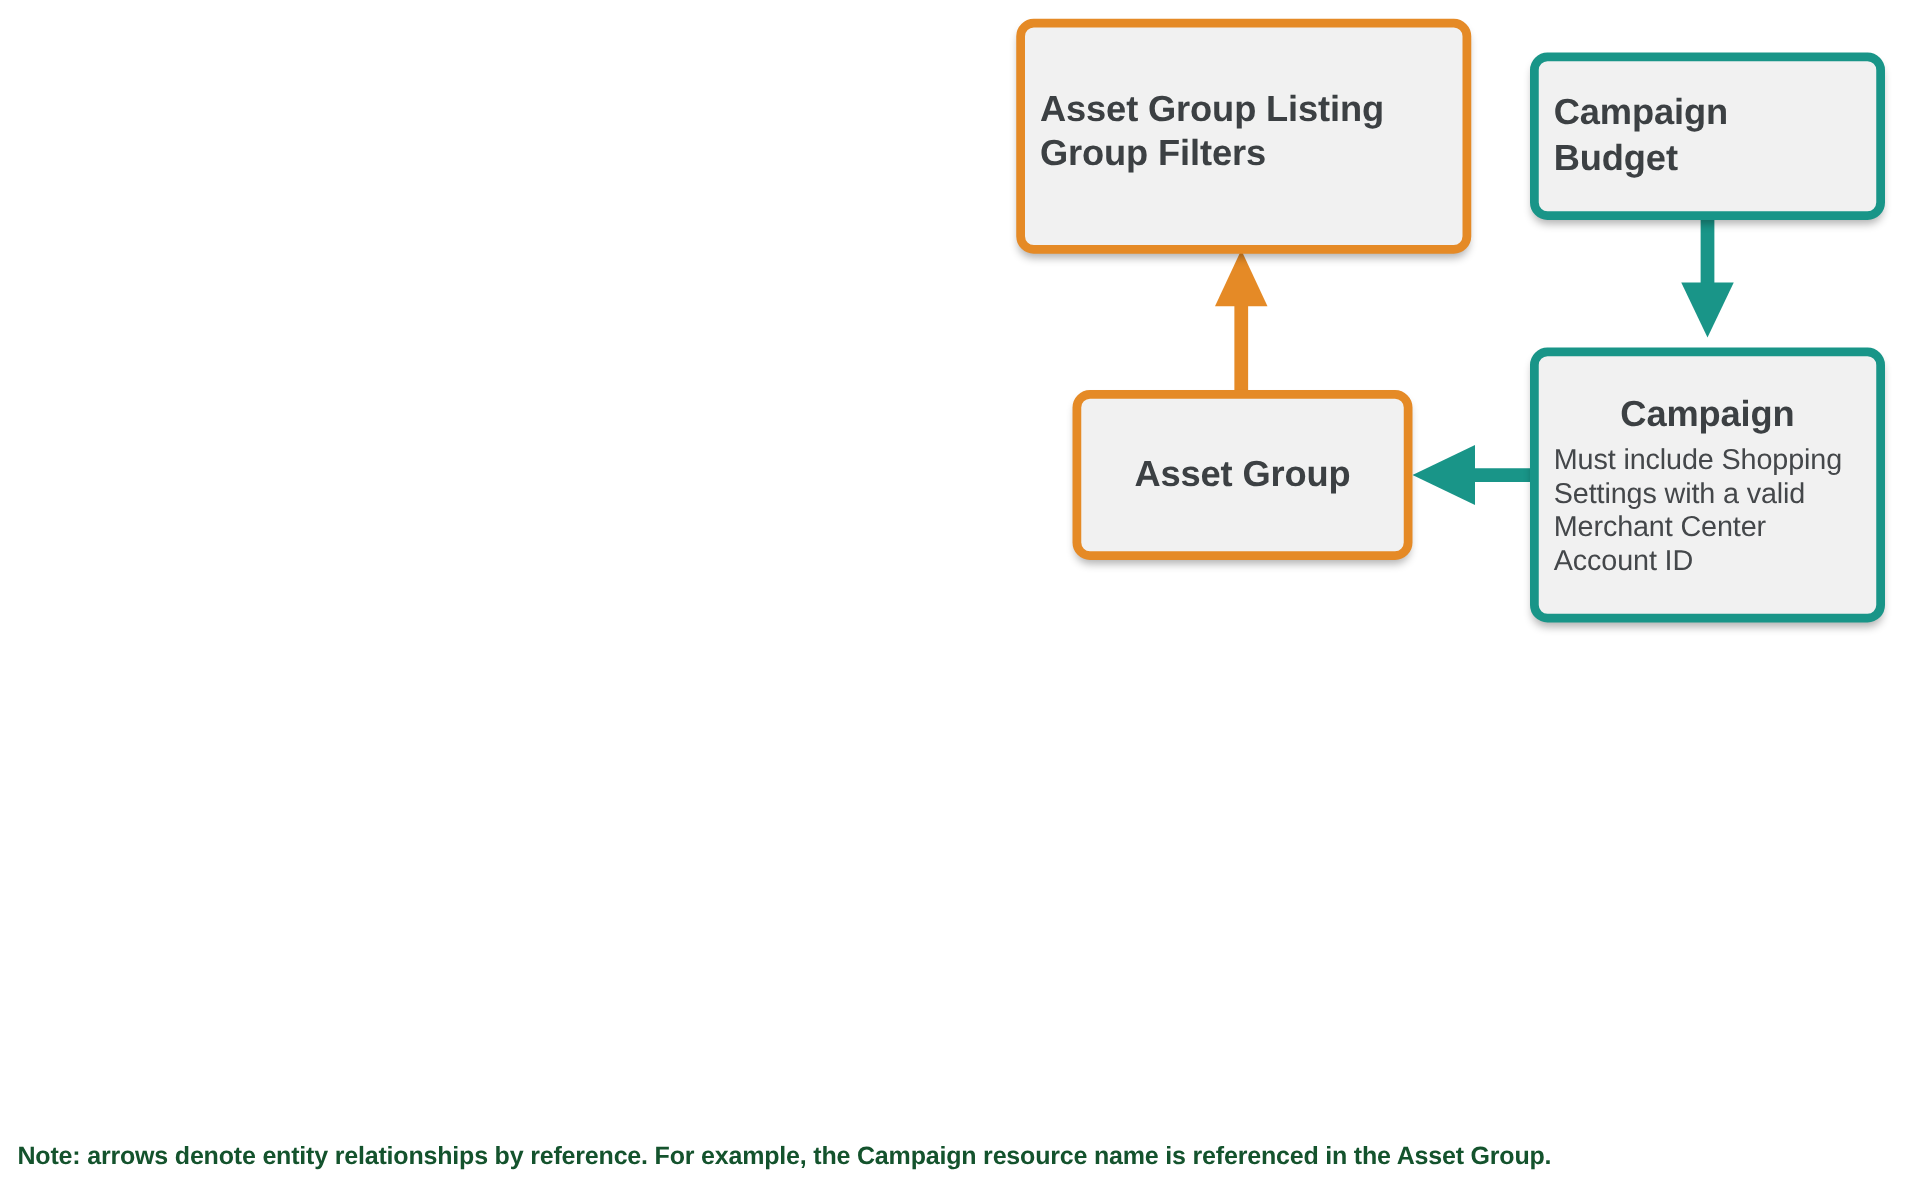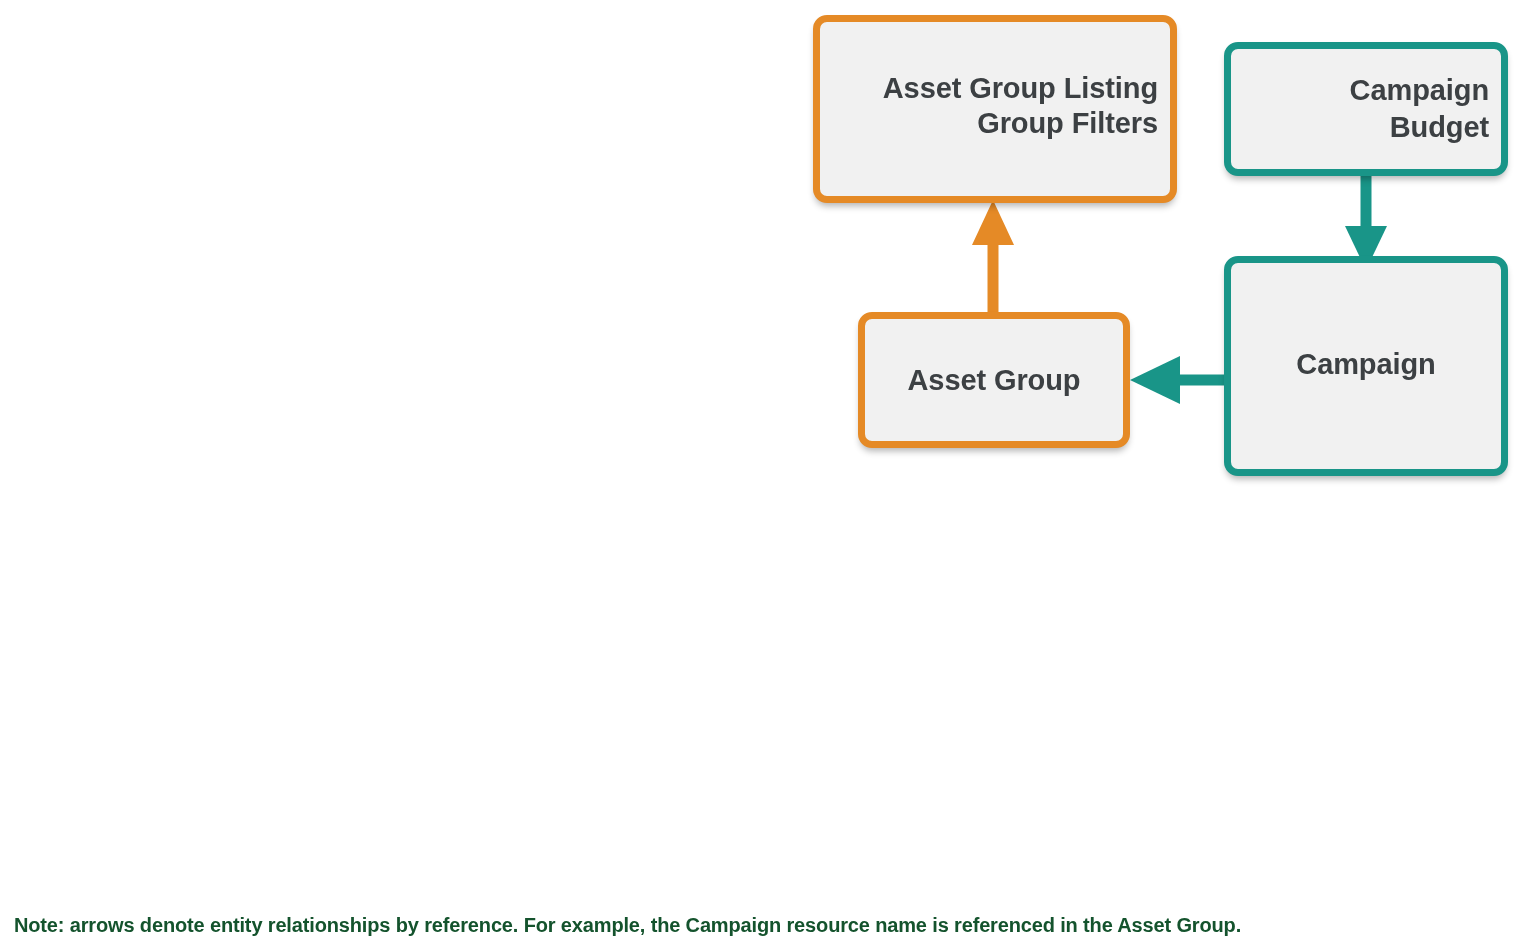--- a/index.html
+++ b/index.html
@@ -35,21 +35,21 @@
   .node {
     position: absolute;
     box-sizing: border-box;
     background: #f1f1f1;
     border-style: solid;
     border-radius: 14px;
     display: flex;
     flex-direction: column;
     align-items: center;
     justify-content: center;
-    text-align: right;
+    text-align: left;
     padding: 6px 12px;
     box-shadow: 0 5px 7px -2px rgba(0, 0, 0, 0.30);
     z-index: 3;
   }
 
   .node .title {
     font-weight: bold;
     color: #3c4043;
     letter-spacing: -0.1px;
   }
@@ -103,21 +103,21 @@
     border-color: #e58a26;
   }
   #node-assetgroup .title {
     font-size: 29px;
     line-height: 37px;
   }
 
   
   #node-campaign {
     left: 1224px;
-    top: 256px;
+    top: 278px;
     width: 284px;
     height: 220px;
     border-width: 7px;
     border-color: #199588;
   }
   #node-campaign .title {
     font-size: 29px;
     line-height: 36px;
     margin-bottom: 4px;
   }
@@ -168,17 +168,18 @@
   <div class="node" id="node-budget">
     <div class="title">Campaign Budget</div>
   </div>
 
   <div class="node" id="node-assetgroup">
     <div class="title">Asset Group</div>
   </div>
 
   <div class="node" id="node-campaign">
     <div class="title">Campaign</div>
+    <div class="subtitle">Must include Shopping Settings with a valid Merchant Center Account ID</div>
   </div>
 
   <div id="note">Note: arrows denote entity relationships by reference. For example, the Campaign resource name is referenced in the Asset Group.</div>
 
 </div>
 
 </body></html>

